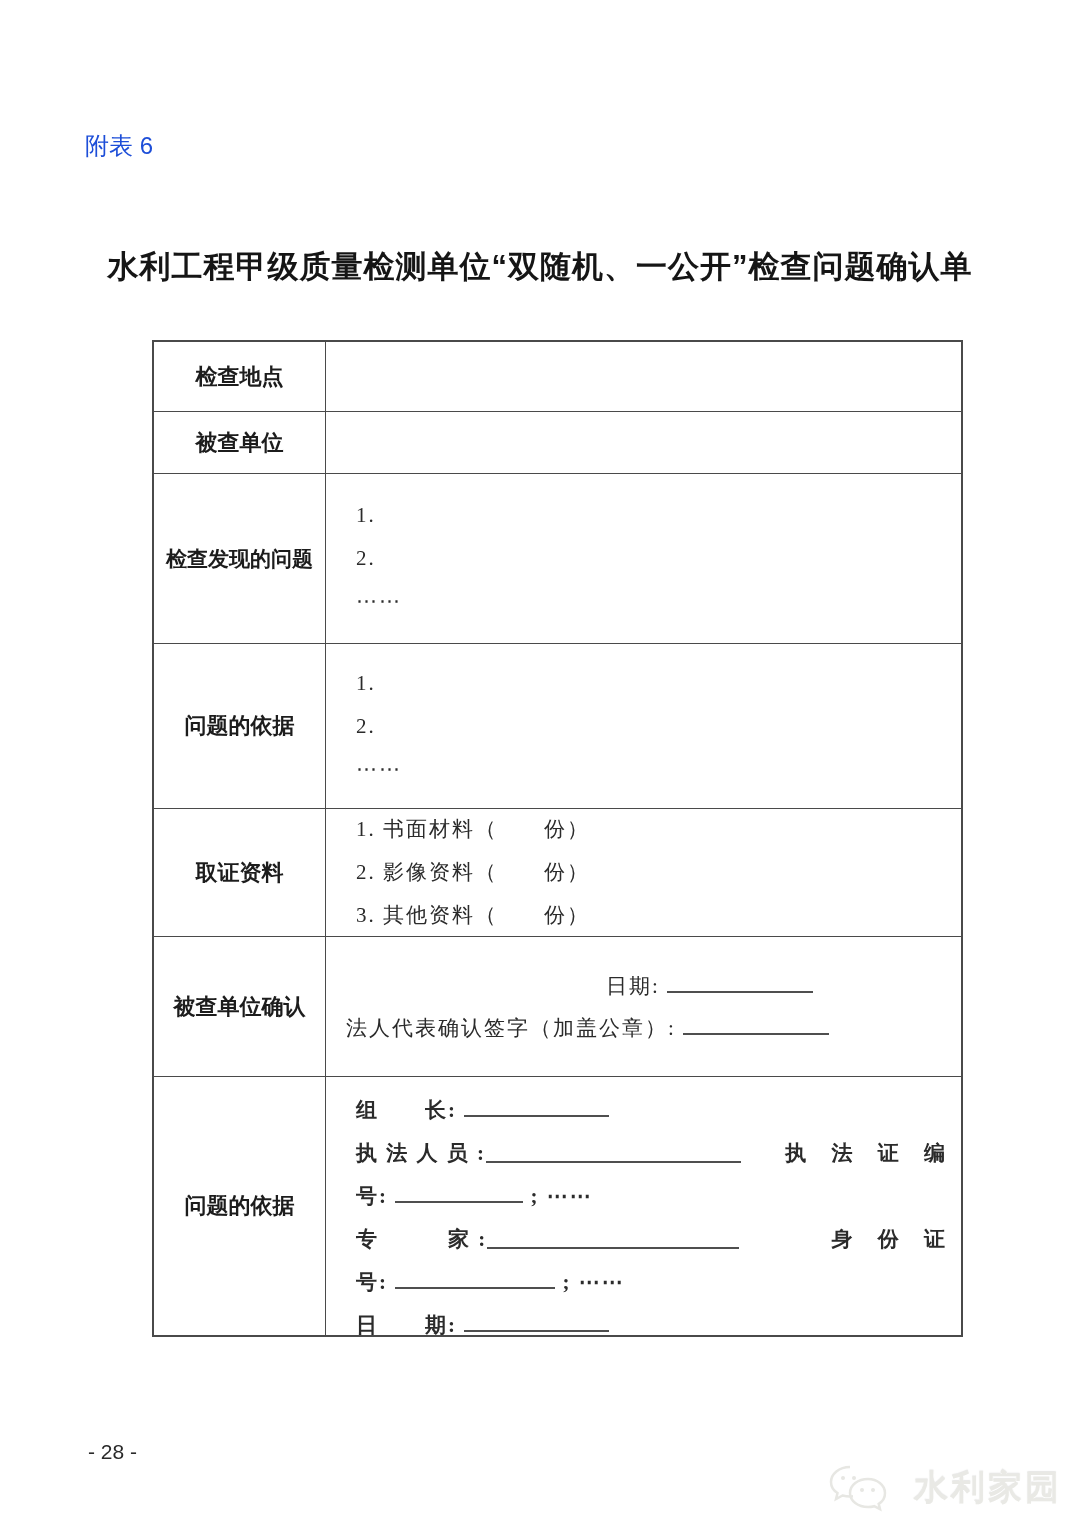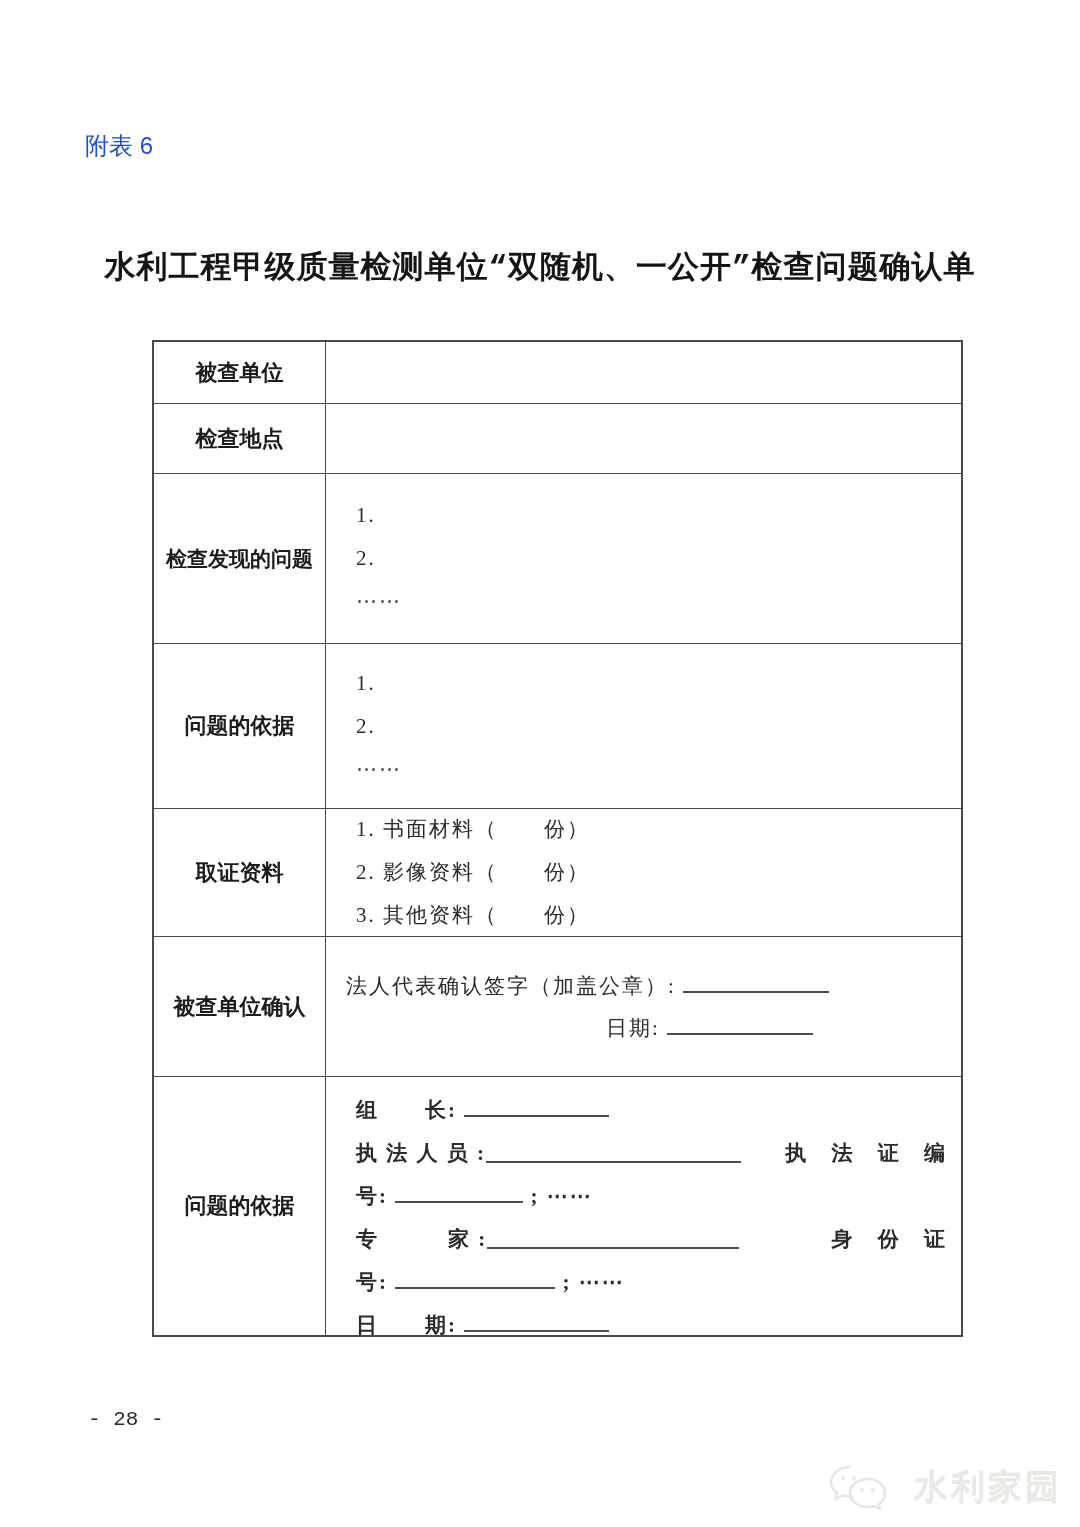--- a/index.html
+++ b/index.html
@@ -12,21 +12,21 @@
     overflow:hidden;
   }
   .attachment-label{
     position:absolute; left:85px; top:130px;
     font-family:"Liberation Sans", sans-serif;
     font-size:24px; color:#1d4ed8;
   }
   .doc-title{
     position:absolute; left:0; top:246px; width:1080px;
     text-align:center;
-    font-family:Liberation Mono, monospace;
+    font-family:Liberation Sans, sans-serif;
     font-weight:bold; font-size:31px; color:#151515;
     letter-spacing:1px; white-space:nowrap;
   }
   .form-table{
     position:absolute; left:152px; top:340px; width:811px;
     border:2px solid #4a4a4a;
     background:#fff;
   }
   .t-row{ display:flex; border-bottom:1px solid #4a4a4a; }
   .t-row:last-child{ border-bottom:none; }
@@ -53,22 +53,22 @@
     vertical-align:baseline;
   }
   .flexline{ display:flex; align-items:center; line-height:43px; white-space:nowrap; }
   .flexline .spacer{ flex:1; }
   .rt-suffix{ letter-spacing:10px; padding-right:6px; white-space:nowrap; }
   .confirm-cell{ padding-left:20px; }
   .confirm-cell .line{ line-height:42px; }
   .confirm-date{ padding-left:260px; }
   .members-cell{ justify-content:flex-start; padding-top:12px;font-weight:bold; }
   .page-number{
-    position:absolute; left:88px; top:1408px;
-    font-family:Liberation Mono, monospace;
+    position:absolute; left:88px; top:1440px;
+    font-family:Liberation Sans, sans-serif;
     font-size:21px; color:#2a2a2a;
   }
   .watermark{
     position:absolute; right:18px; bottom:14px;
     display:flex; align-items:center; gap:24px;
     color:#e9e9e5;
     font-family:"Liberation Sans", sans-serif;
     font-weight:bold; font-size:34px; letter-spacing:3px;
     text-shadow:0 1px 0 rgba(255,255,255,0.95), 0 -1px 1px rgba(120,120,115,0.18);
     user-select:none;
@@ -77,27 +77,27 @@
 </style>
 </head>
 <body>
 
 <div class="attachment-label">附表 6</div>
 
 <h1 class="doc-title">水利工程甲级质量检测单位“双随机、一公开”检查问题确认单</h1>
 
 <div class="form-table">
 
-  <div class="t-row" style="height:62px;">
-    <div class="label-cell">被查单位</div>
+  <div class="t-row" style="height:70px;">
+    <div class="label-cell">检查地点</div>
     <div class="content-cell"></div>
   </div>
 
-  <div class="t-row" style="height:70px;">
-    <div class="label-cell">检查地点</div>
+  <div class="t-row" style="height:62px;">
+    <div class="label-cell">被查单位</div>
     <div class="content-cell"></div>
   </div>
 
   <div class="t-row" style="height:170px;">
     <div class="label-cell tight">检查发现的问题</div>
     <div class="content-cell">
       <div class="line">1.</div>
       <div class="line">2.</div>
       <div class="line">⋯⋯</div>
     </div>
@@ -117,26 +117,26 @@
     <div class="content-cell">
       <div class="line">1. 书面材料（　　份）</div>
       <div class="line">2. 影像资料（　　份）</div>
       <div class="line">3. 其他资料（　　份）</div>
     </div>
   </div>
 
   <div class="t-row" style="height:140px;">
     <div class="label-cell">被查单位确认</div>
     <div class="content-cell confirm-cell">
+      <div class="line confirm-date">
+        <span>日期:</span>
+        <span class="u" style="width:146px;"></span>
+      </div>
       <div class="line">
         <span>法人代表确认签字（加盖公章）:</span>
-        <span class="u" style="width:146px;"></span>
-      </div>
-      <div class="line confirm-date">
-        <span>日期:</span>
         <span class="u" style="width:146px;"></span>
       </div>
     </div>
   </div>
 
   <div class="t-row" style="height:258px;">
     <div class="label-cell">问题的依据</div>
     <div class="content-cell members-cell">
       <div class="line">
         <span>组　　长:</span>

